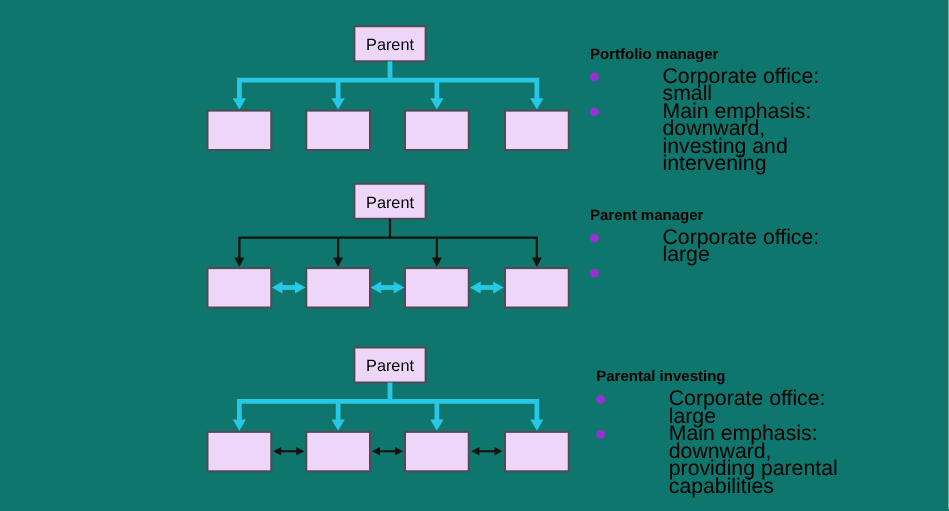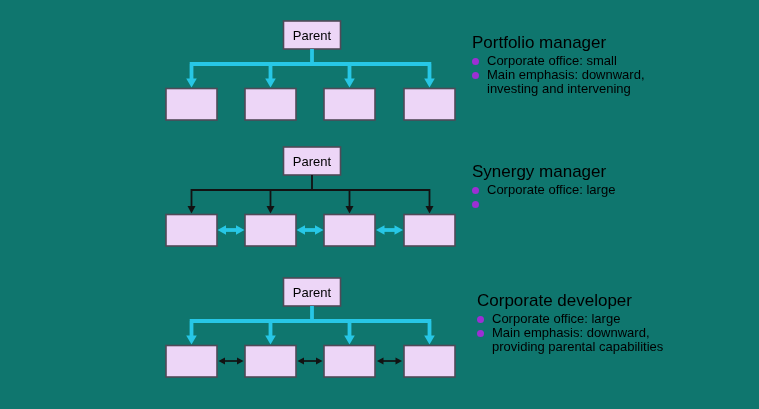--- a/index.html
+++ b/index.html
@@ -11,23 +11,23 @@
   .box{fill:var(--box-fill);stroke:var(--box-border);stroke-width:1.6;}
   .parent-label{font-family:"Liberation Sans",sans-serif;font-size:13px;fill:var(--text);}
   .tree{fill:none;}
   .tree-cyan{stroke:var(--cyan-arrow);stroke-width:3.8;}
   .tree-black{stroke:var(--black-arrow);stroke-width:1.8;}
   .head-cyan{fill:var(--cyan-arrow);stroke:none;}
   .head-black{fill:var(--black-arrow);stroke:none;}
   .shaft-cyan{stroke:var(--cyan-arrow);stroke-width:3.8;}
   .shaft-black{stroke:var(--black-arrow);stroke-width:1.7;}
   .legend{position:absolute;width:210px;}
-  .legend h3{margin:0 0 4px 0;font-size:17px;line-height:14px;font-weight:normal;}
+  .legend h3{margin:0 0 4px 0;font-size:12px;line-height:14px;font-weight:bold;}
   .legend ul{list-style:none;margin:0;padding:0;}
-  .legend li{display:flex;align-items:flex-start;font-size:13px;line-height:14px;}
+  .legend li{display:flex;align-items:flex-start;font-size:17px;line-height:14px;gap:43px;}
   .legend .dot{flex:0 0 auto;width:7px;height:7px;border-radius:50%;
     background:var(--bullet);margin:3.5px 8px 0 0;}
   .legend .li-text{white-space:pre-line;}
 </style>
 </head>
 <body>
 
 <div class="page">
 
   <svg class="diagram" style="top:20px" width="320" height="102" viewBox="0 0 320 102">
@@ -82,21 +82,21 @@
       <polygon class="head-cyan" points="173.5,84 165,79.2 165,88.8"></polygon>
     </g>
     <g>
       <line class="shaft-cyan" x1="233.5" y1="84" x2="245.5" y2="84"></line>
       <polygon class="head-cyan" points="226,84 234.5,79.2 234.5,88.8"></polygon>
       <polygon class="head-cyan" points="253,84 244.5,79.2 244.5,88.8"></polygon>
     </g>
   </svg>
 
   <div class="legend" style="left:472px;top:165px">
-    <h3>Synergy manager</h3>
+    <h3>Parent manager</h3>
     <ul>
       <li>
         <span class="dot"></span>
         <span class="li-text">Corporate office: large</span>
       </li>
       <li>
         <span class="dot"></span>
       </li>
     </ul>
   </div>
@@ -124,21 +124,21 @@
       <polygon class="head-black" points="172.5,84 166,80.6 166,87.4"></polygon>
     </g>
     <g>
       <line class="shaft-black" x1="232.5" y1="84" x2="246.5" y2="84"></line>
       <polygon class="head-black" points="227,84 233.5,80.6 233.5,87.4"></polygon>
       <polygon class="head-black" points="252,84 245.5,80.6 245.5,87.4"></polygon>
     </g>
   </svg>
 
   <div class="legend" style="left:477px;top:294px">
-    <h3>Corporate developer</h3>
+    <h3>Parental investing</h3>
     <ul>
       <li>
         <span class="dot"></span>
         <span class="li-text">Corporate office: large</span>
       </li>
       <li>
         <span class="dot"></span>
         <span class="li-text">Main emphasis: downward,
 providing parental capabilities</span>
       </li>

